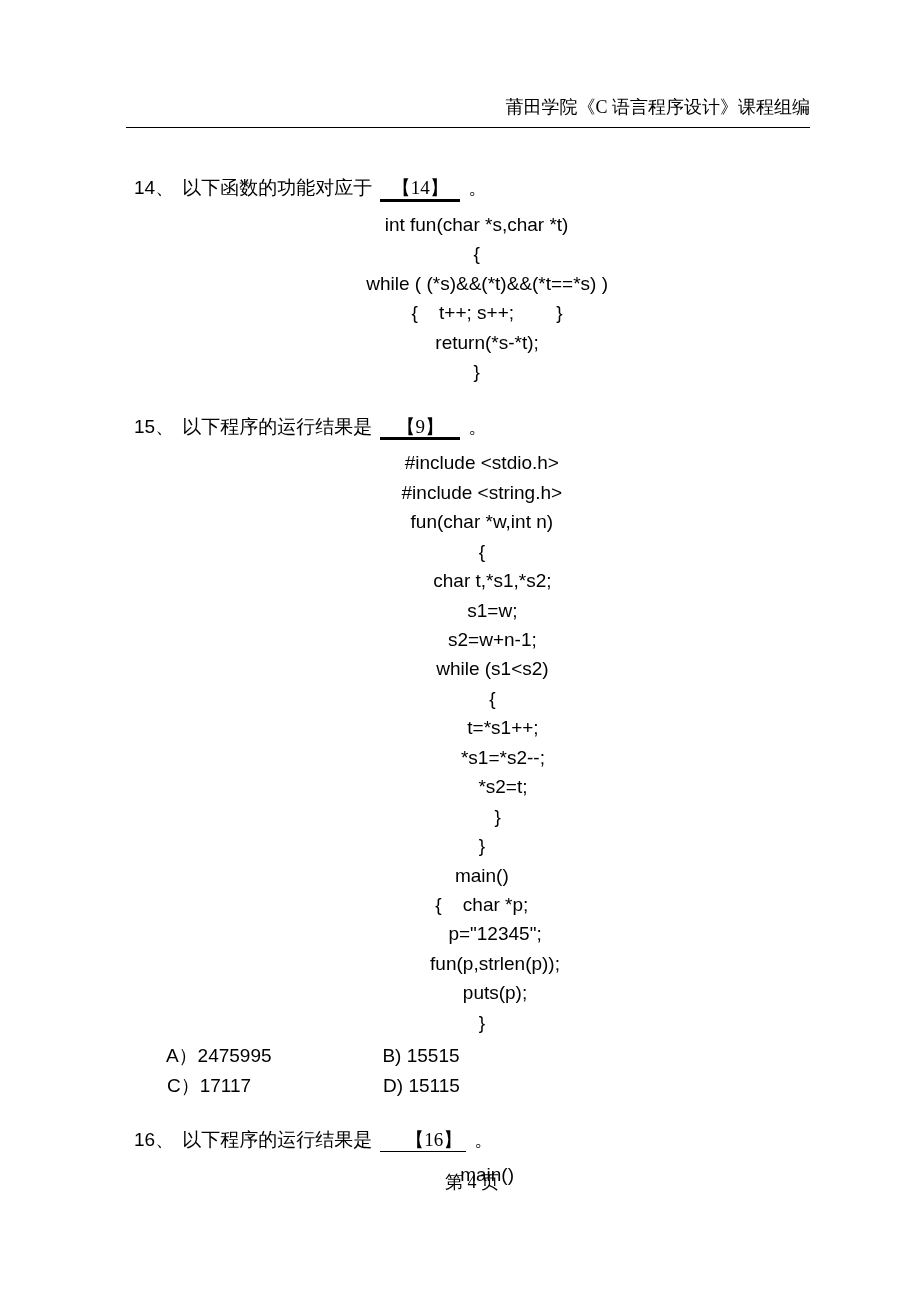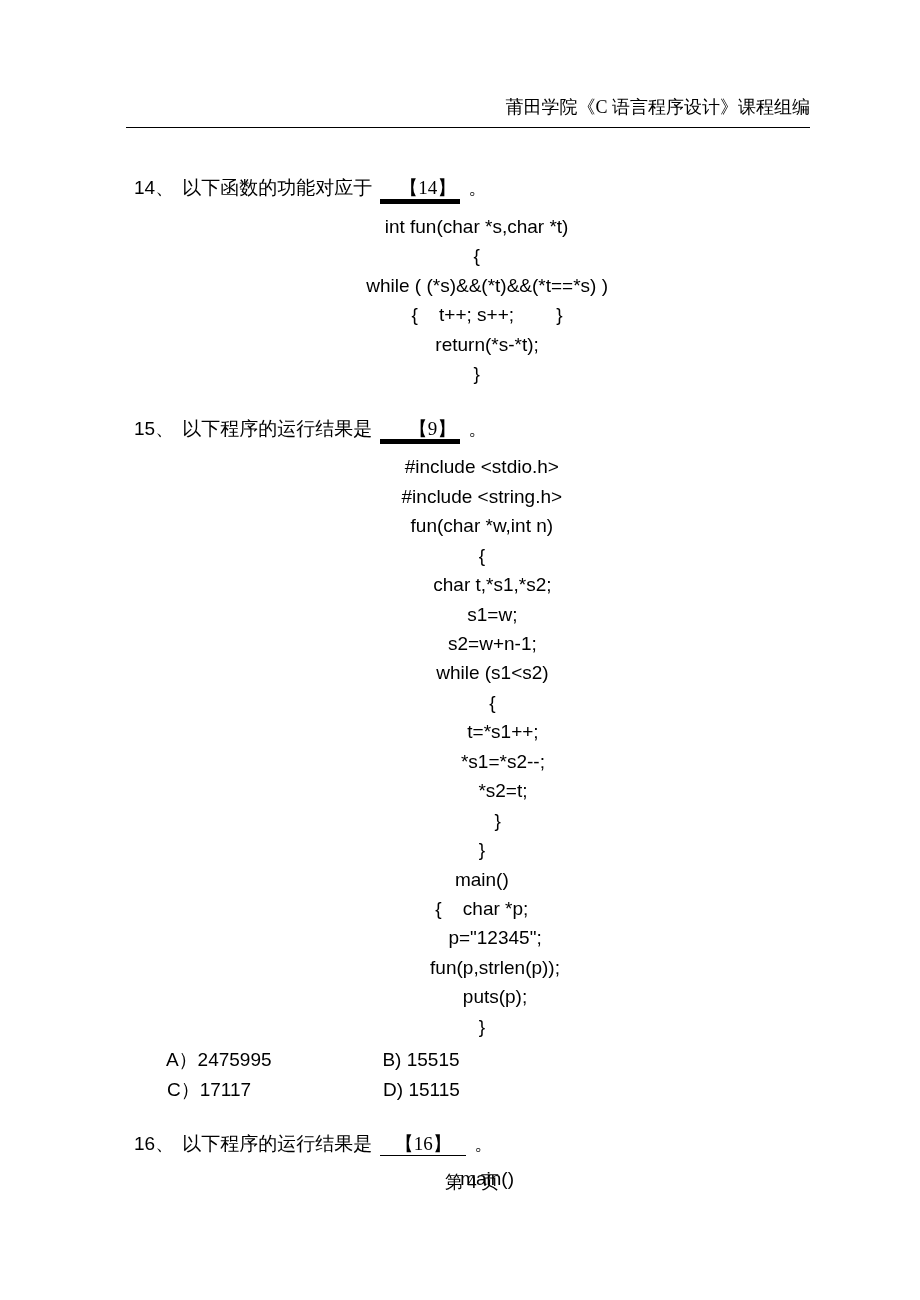--- a/index.html
+++ b/index.html
@@ -29,33 +29,33 @@
     font-size: 19px;
   }
   .q-stem {
     font-family: Arial, "SimSun", sans-serif;
     line-height: 1.7;
   }
   .sans { font-family: Arial, Helvetica, sans-serif; text-align: right; }
   .cjk  { font-family: "SimSun", "宋体", serif; }
   .blank {
     display: inline-block;
-    border-bottom: 5px solid #000000;
+    border-bottom: 3px solid #000000;
     min-width: 80px;
-    text-align: right;
+    text-align: center;
     font-family: "SimSun", serif;
     vertical-align: baseline;
     padding: 0 4px;
     line-height: 1.1;
   }
   .blank16 {
     display: inline-block;
     border-bottom: 1px solid #000;
     min-width: 86px;
-    text-align: center;
+    text-align: right;
     font-family: "SimSun", serif;
     vertical-align: baseline;
     padding: 0 4px;
     line-height: 1.1;
   }
   .code {
     font-family: Arial, Helvetica, sans-serif;
     white-space: pre;
     font-size: 19px;
     line-height: 1.55;

